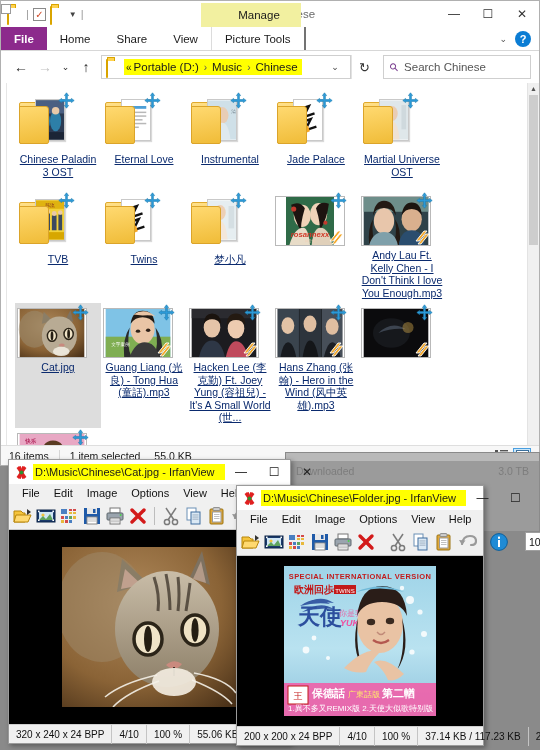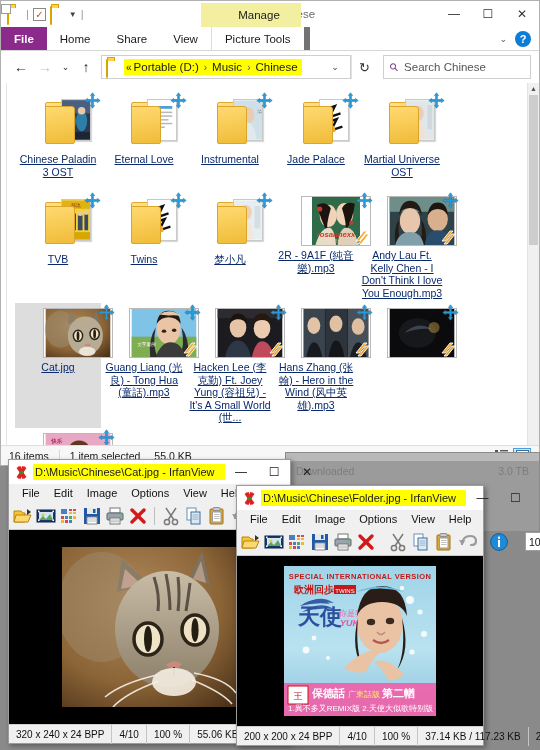--- a/index.html
+++ b/index.html
@@ -57,21 +57,21 @@
   .ribbon-tabs {
     height:24px; display:flex; align-items:stretch; position:relative;
     border-bottom:1px solid #d7d7d7; background:#fff;
   }
   .rb-tab {
     padding:0 13px; display:flex; align-items:center; font-size:11.5px;
     color:#1a1a1a;
   }
   .rb-tab.file { background:#8c2a8c; color:#fff; font-weight:600; }
   .rb-tab.ctx {
-    background:#fff; border-left:1px solid #dcdcdc; border-right:6px solid #737373;
+    background:#fff; border-left:1px solid #dcdcdc; border-right:2px solid #737373;
     position:relative;
   }
   .ctx-header {
     position:absolute; left:519px; top:0; width:100px; height:24px;
     background:#f2f0a0; color:#1a1a1a; font-size:11.5px;
     display:flex; align-items:center; justify-content:center;padding-left:16px;
   }
   .rb-right { margin-left:auto; display:flex; align-items:center; gap:8px; padding-right:8px;}
   .rb-chevron { font-size:9px; color:#555; }
   .help-circle {
@@ -131,21 +131,21 @@
   }
   .sb-arrow { height:12px; font-size:7px; color:#555; text-align:center; line-height:12px;}
   .sb-thumb { background:#cdcdcd; height:150px; margin:0 1px; }
 
   .item {
     width:86px; min-height:100px; padding:3px 2px 4px;
     display:flex; flex-direction:column; 
     position:relative;
   }
   .item.sel { background:#ddd; }
-  .thumb { width:56px; height:56px; position:relative;margin-left:26px; }
+  .thumb { width:56px; height:56px; position:relative; }
   .thumb.wide { width:70px; height:52px; }
 
   
   .folder {
     position:absolute; left:2px; top:8px; width:50px; height:42px;
   }
   .folder .back {
     position:absolute; left:0; top:0; width:26px; height:42px;
     background:linear-gradient(160deg,#ffe08a,#f7c94e);
     border:1px solid #e0a92c; border-radius:2px 0 0 2px;
@@ -528,21 +528,20 @@
                   <path d="M8.5 0.8 L10.6 3.6 L9.4 3.6 L9.4 7.6 L13.4 7.6 L13.4 6.4 L16.2 8.5 L13.4 10.6 L13.4 9.4 L9.4 9.4 L9.4 13.4 L10.6 13.4 L8.5 16.2 L6.4 13.4 L7.6 13.4 L7.6 9.4 L3.6 9.4 L3.6 10.6 L0.8 8.5 L3.6 6.4 L3.6 7.6 L7.6 7.6 L7.6 3.6 L6.4 3.6 Z"></path>
                 </g>
               </svg></span>
             <span class="ovl-mp3"><svg width="15" height="15" viewBox="0 0 15 15">
                 <path d="M1 11 L9 1 L12 1 L4 11Z" fill="#f5a623"></path>
                 <path d="M3 14 L11 4 L14 4 L6 14Z" fill="#f5a623"></path>
                 <path d="M1 11 L9 1 L12 1 L4 11Z" fill="none" stroke="#fff" stroke-width="0.9"></path>
                 <path d="M3 14 L11 4 L14 4 L6 14Z" fill="none" stroke="#fff" stroke-width="0.9"></path>
               </svg></span>
           </div>
-          <div class="label">2R - 9A1F (純音樂).mp3</div>
         </div>
         <div class="item">
           <div class="thumb wide">
             <div style="position:absolute;left:0;top:2px;width:70px;height:50px;border:1px solid #b9b9b9;overflow:hidden;background:#fff">
               <svg class="cover" viewBox="0 0 70 52">
                 <rect width="70" height="52" fill="#2f4248"></rect>
                 <rect x="0" y="0" width="70" height="16" fill="#6e8e8a"></rect>
                 <ellipse cx="22" cy="26" rx="11" ry="14" fill="#e8c6ab"></ellipse>
                 <path d="M10 20 q2 -16 12 -16 q11 0 13 16 q-4 -8 -13 -8 q-9 0 -12 8Z" fill="#231a14"></path>
                 <path d="M10 24 q-2 20 4 28 h-8 q-2 -18 4 -28Z" fill="#231a14"></path>

